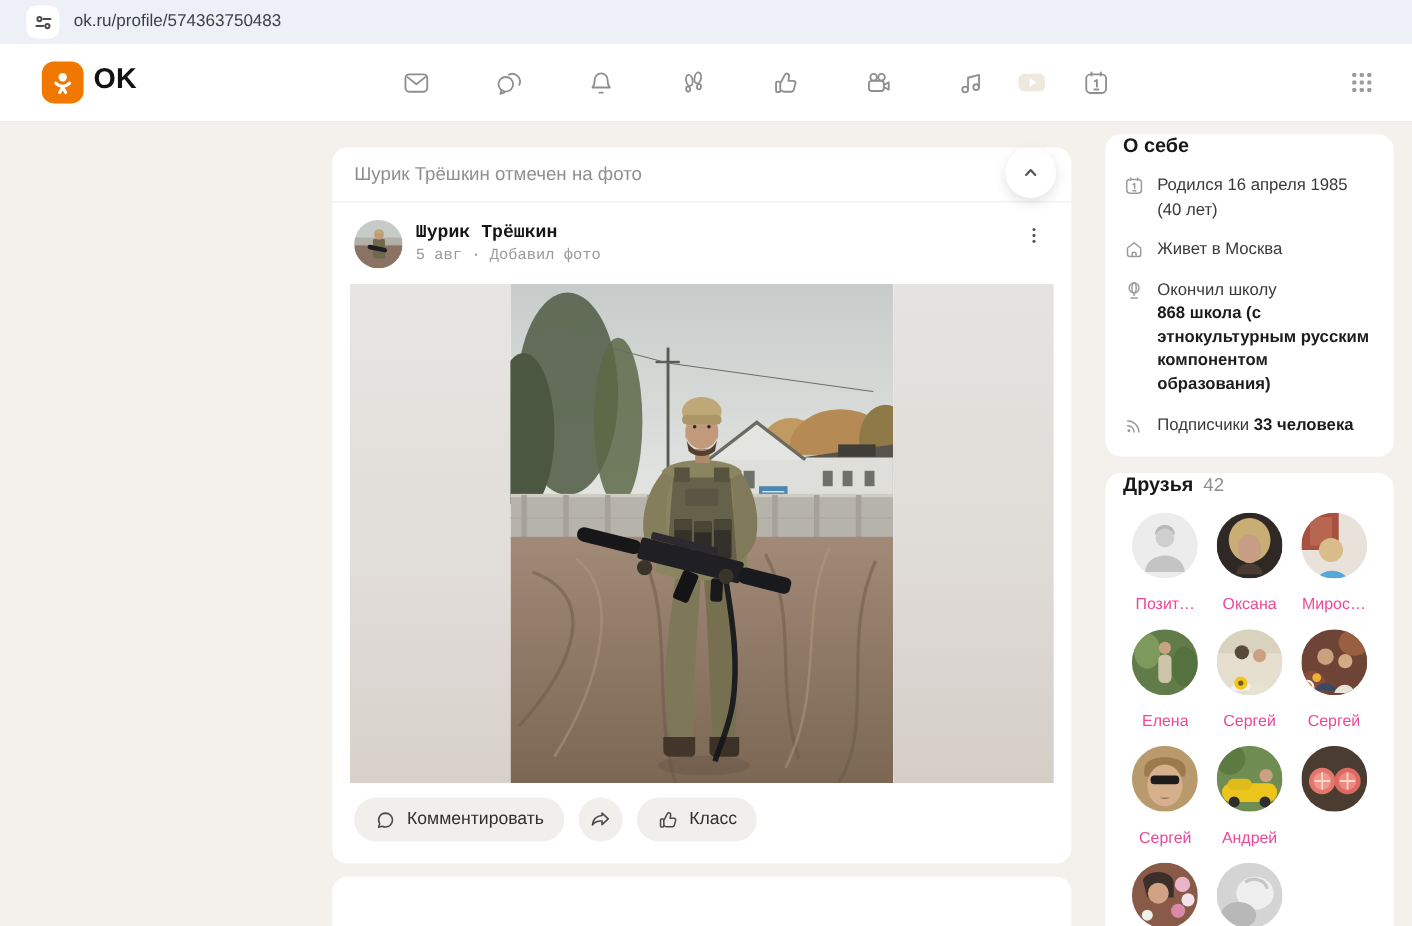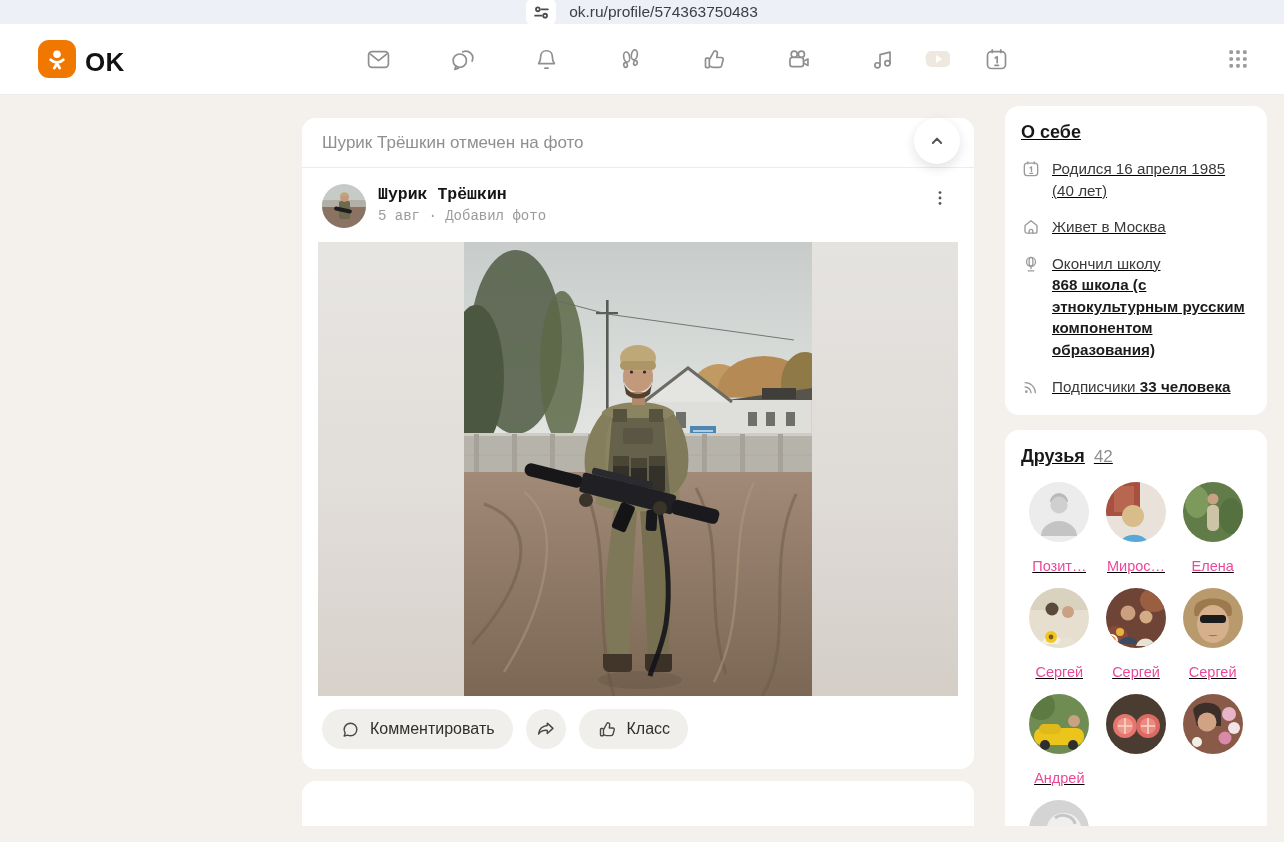--- a/index.html
+++ b/index.html
@@ -1,27 +1,27 @@
 <!DOCTYPE html>
 <html><head>
 <meta charset="utf-8">
 <style>
   * { margin:0; padding:0; box-sizing:border-box; }
   html,body { width:1284px; height:842px; overflow:hidden; background:#f4f1ec;
               font-family:"Liberation Sans", sans-serif; }
 
   
-  .browser-bar { height:24px; background:#edf0f6; display:flex; align-items:center; padding:0 24px;justify-content:center; }
+  .browser-bar { height:40px; background:#edf0f6; display:flex; align-items:center; padding:0 24px; }
   .site-settings-btn { width:30px; height:30px; background:#fff; border-radius:9px;
         display:flex; align-items:center; justify-content:center; cursor:pointer; }
   .url-text { margin-left:13px; font-size:15.5px; color:#3b3f46; }
 
   
   .site-header { height:71px; background:#fff; border-bottom:1px solid #ececec; position:relative; }
-  .logo { position:absolute; left:38px; top:16px; display:flex; align-items:flex-end; gap:9px; cursor:pointer; }
+  .logo { position:absolute; left:38px; top:16px; display:flex; align-items:flex-start; gap:9px; cursor:pointer; }
   .logo-badge { width:38px; height:38px; background:#f07800; border-radius:11px;
         display:flex; align-items:center; justify-content:center; }
   .logo-text { font-size:26px; font-weight:800; color:#121212; letter-spacing:.3px; }
   .nav { position:absolute; left:364px; top:0; height:70px; display:flex; align-items:center; gap:56px; }
   .nav-item { width:28px; height:28px; display:flex; align-items:center; justify-content:center; cursor:pointer; }
   .nav-item.tight { margin-left:-34px; }
   .apps-btn { position:absolute; right:33px; top:22px; cursor:pointer; }
 
   
   .page { height:731px; background:#f4f1ec; display:flex; padding:11px 0 0 302px; gap:31px; overflow:hidden; }
@@ -51,21 +51,21 @@
   .likes-text { font-size:15px; color:#8f8f8f; cursor:pointer; }
   .actions-row { display:flex; align-items:flex-end; gap:13px; padding:13px 20px 20px; }
   .pill { height:40px; border-radius:21px; background:#f1efec; display:flex; align-items:center;
         gap:9px; padding:0 18px; font-size:16px; color:#2f2f2f; cursor:pointer; border:none; }
   .share-round { width:40px; height:40px; border-radius:50%; background:#f1efec;
         display:flex; align-items:center; justify-content:center; cursor:pointer; flex:none; }
   .next-card { margin-top:12px; background:#fff; border-radius:14px; height:60px; }
 
   
   .sidebar { width:262px; flex:none; display:flex; flex-direction:column; gap:15px; }
-  .card { background:#fff; border-radius:14px; padding:16px 16px 18px;text-decoration:underline; }
+  .card { background:#fff; border-radius:14px; padding:0 16px 18px; }
   .card-title { font-size:18px; font-weight:700; color:#181818; }
   .about-item { display:flex; gap:11px; margin-top:15px; font-size:15.2px; color:#3a3a3a; line-height:1.42; }
   .about-icon { flex:none; width:20px; height:20px; margin-top:1px; }
   .bold { font-weight:700; color:#1c1c1c; }
   .all-info { color:#d8772a; cursor:pointer; }
   .friends-title-row { display:flex; align-items:baseline; gap:9px;text-align:center; }
   .friends-count { font-size:17px; color:#8f8f8f; font-weight:400; }
   .friends-grid { display:grid; grid-template-columns:repeat(3,1fr); row-gap:14px; margin-top:15px; }
   .friend { display:flex; flex-direction:column; align-items:center; cursor:pointer; }
   .f-av { width:60px; height:60px; border-radius:50%; overflow:hidden; position:relative; flex:none; }
@@ -411,20 +411,31 @@
             <svg width="60" height="60" viewBox="0 0 60 60">
                 <rect width="60" height="60" fill="#ececec"></rect>
               <path d="M21 20a9 9 0 0 1 18 0z" fill="#b8b8b8"></path>
                 <circle cx="30" cy="23" r="8.5" fill="#cfcfcf"></circle>
               <path d="M12 54a18 15 0 0 1 36 0z" fill="#c4c4c4"></path>
               </svg>
           </div>
           <div class="f-name">Позит…</div>
         </div>
 
+        <div class="friend">
+          <div class="f-av">
+            <svg width="60" height="60" viewBox="0 0 60 60">
+                <rect width="60" height="60" fill="#2f2824"></rect>
+              <ellipse cx="30" cy="25" rx="19" ry="20" fill="#c8ae74"></ellipse>
+              <ellipse cx="30" cy="33" rx="10.5" ry="13" fill="#c79d85"></ellipse>
+              <path d="M18 56a12 10 0 0 1 24 0z" fill="#4a3c34"></path>
+              </svg>
+          </div>
+          <div class="f-name">Оксана</div>
+        </div>
 
 
         <div class="friend">
           <div class="f-av">
             <svg width="60" height="60" viewBox="0 0 60 60">
                 <rect width="60" height="60" fill="#e8e2da"></rect>
               <rect width="34" height="34" fill="#a85140"></rect>
                 <rect x="8" y="4" width="20" height="26" fill="#b7664f"></rect>
               <circle cx="27" cy="34" r="11" fill="#d8bd8a"></circle>
               <path d="M14 60a16 14 0 0 1 28 0z" fill="#57a7d8"></path>

